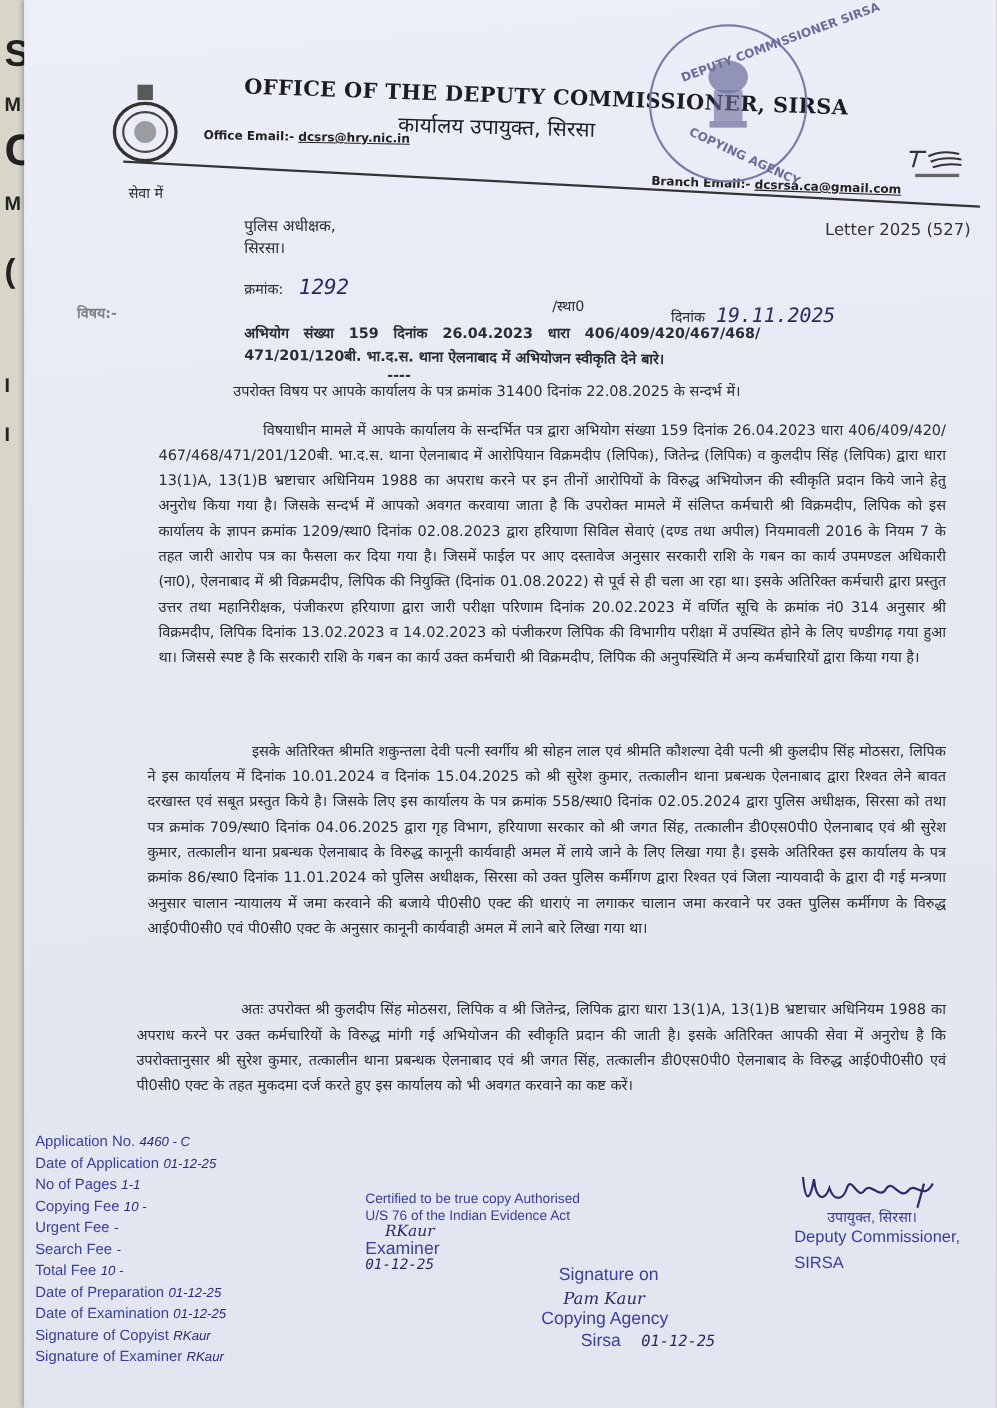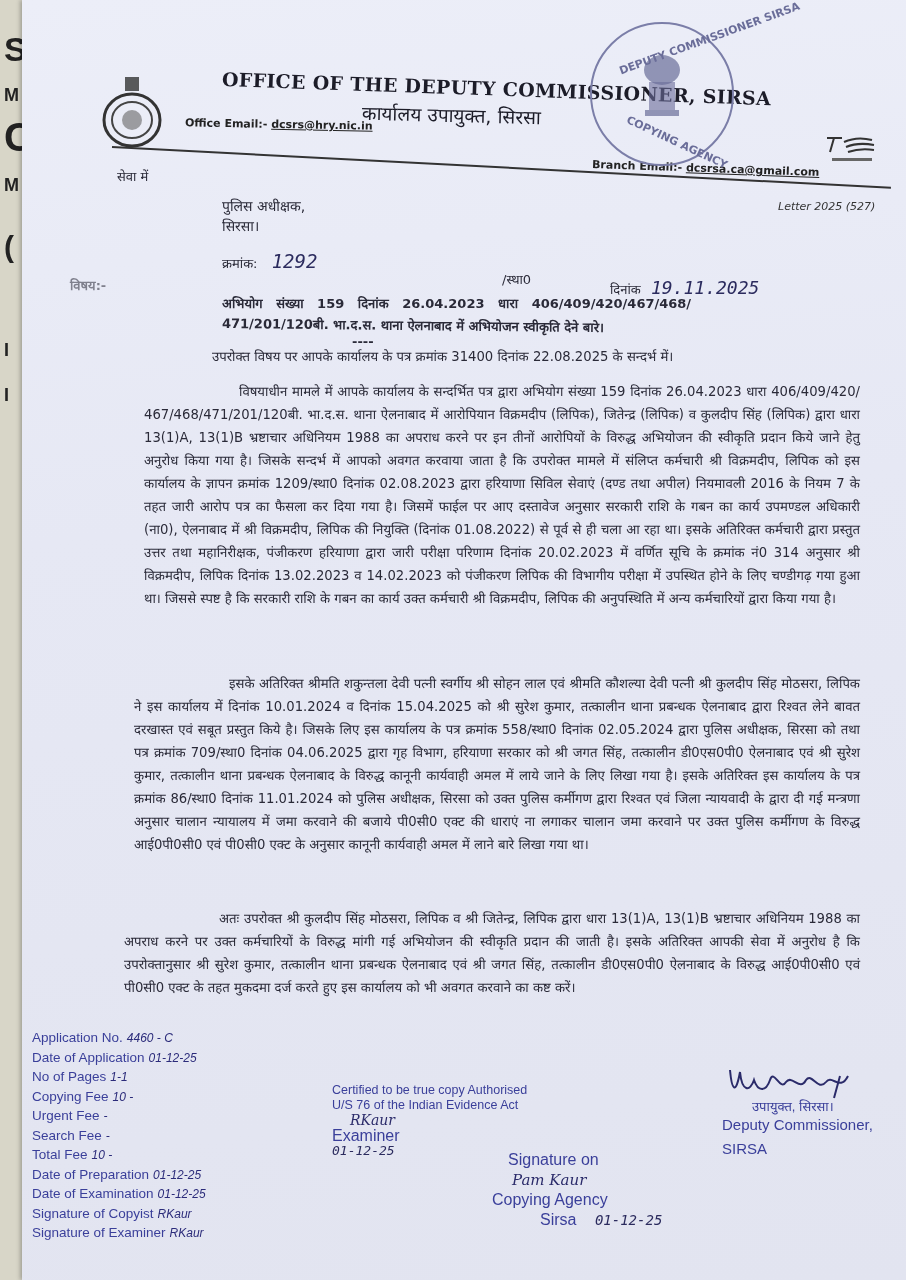--- a/index.html
+++ b/index.html
@@ -10,21 +10,21 @@
   .abs{position:absolute;}
   .hdr-title{left:200px;top:68px;font-family:"DejaVu Serif",serif;font-weight:bold;font-size:19px;letter-spacing:.3px;transform:rotate(2deg);transform-origin:left;color:#1c1c28;white-space:nowrap;}
   .hdr-hindi{left:340px;top:102px;font-size:19px;color:#1c1c28;transform:rotate(1.5deg);white-space:nowrap;}
   .email{font-size:11px;font-weight:bold;color:#222;white-space:nowrap;}
   .email a{color:#222;text-decoration:underline;}
   .rule{left:90px;top:146px;width:780px;height:2px;background:#333;transform:rotate(3deg);transform-origin:left;}
   .emblem{left:75px;top:75px;width:70px;height:75px;}
   .stamp{left:568px;top:22px;width:140px;height:140px;border:2px solid #7b7ea8;border-radius:50%;color:#6a6d99;}
   .stamp .t{position:absolute;font-size:11px;font-weight:bold;white-space:nowrap;}
   .logo-r{left:800px;top:130px;width:60px;height:40px;}
-  .letterno{left:756px;top:200px;font-size:11px;color:#333;font-style:italic;}
+  .letterno{left:728px;top:200px;font-size:15px;color:#333;}
   .t13{font-size:13px;line-height:23px;white-space:nowrap;}
   .body{left:110px;width:740px;font-size:13.2px;line-height:23px;}
   .body p{margin:12px;text-align:justify;}
   .ind{text-indent:95px;}
   .hw{font-family:"DejaVu Sans Mono",monospace;color:#2b2b5e;font-style:italic;}
   .form{left:10px;top:1030px;width:300px;font-family:"Liberation Sans",sans-serif;font-size:13.5px;color:#3a3f9a;}
   .form .row{height:19.5px;white-space:nowrap;}
   .form .lbl{display:inline-block;}
   .form .val{font-family:Liberation Sans, sans-serif;font-style:italic;color:#2b2b7a;font-size:12px;margin-left:4px;}
   .cert{font-family:"Liberation Sans",sans-serif;font-size:12.5px;color:#3a3f9a;line-height:15px;}
@@ -138,21 +138,21 @@
     <div>U/S 76 of the Indian Evidence Act</div>
     <div class="sig" style="font-size:14px;margin-left:18px;">RKaur</div>
     <div style="font-size:16px;">Examiner</div>
     <div class="hw" style="font-size:13px;">01-12-25</div>
   </div>
 
   <div class="abs deliv" style="left:470px;top:1150px;">
     <div style="margin-left:16px;">Signature on</div>
     <div class="sig" style="margin-left:20px;font-size:15px;">Pam Kaur</div>
     <div>Copying Agency</div>
-    <div style="margin-left:48px;">
+    <div style="margin-left:36px;">
       <span>Sirsa</span>
       <span class="hw" style="font-size:14px;margin-left:14px;">01-12-25</span>
     </div>
   </div>
 
   <div class="abs" style="left:700px;top:1062px;">
     <svg width="140" height="38" viewBox="0 0 140 38">
       <path d="M8 8 C10 30 14 32 18 10 C20 30 28 30 32 18 C36 30 44 30 48 18 C52 6 58 30 64 20 C70 12 78 30 84 18 C90 10 96 30 104 20 C110 12 118 30 126 14" stroke="#2b2b6a" stroke-width="2" fill="none"></path>
       <path d="M118 14 L112 36" stroke="#2b2b6a" stroke-width="2" fill="none"></path>
     </svg>

